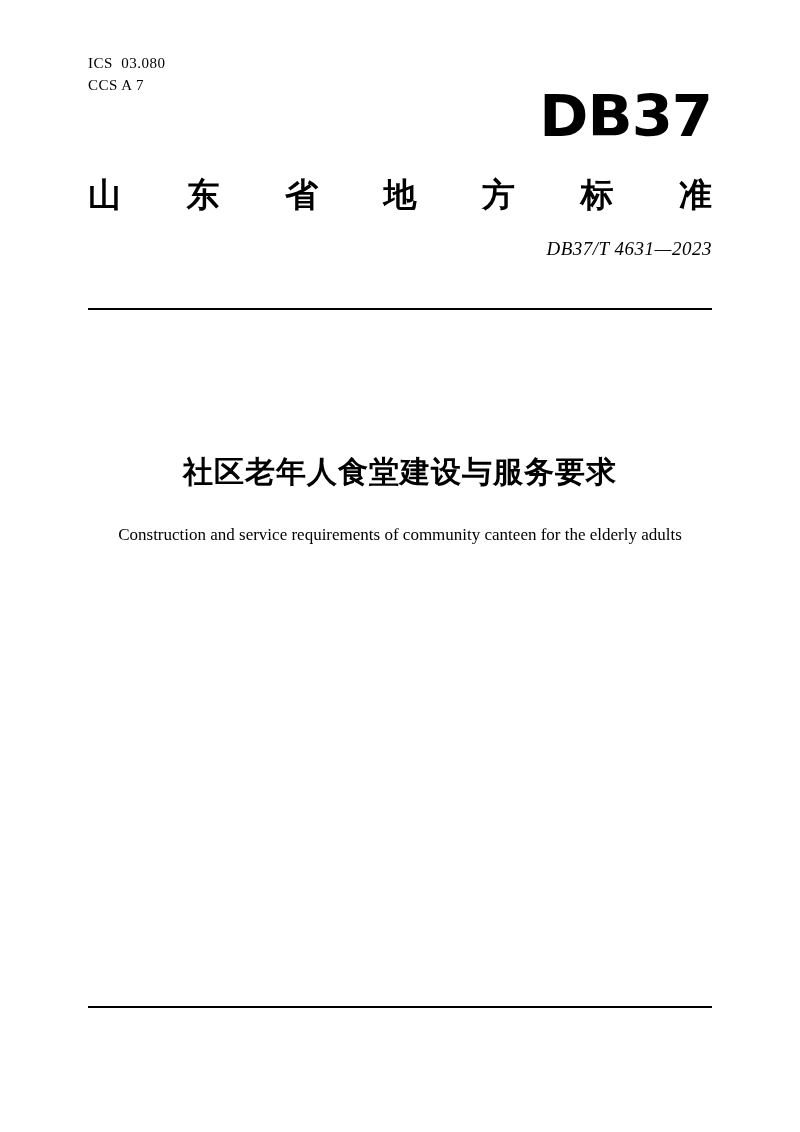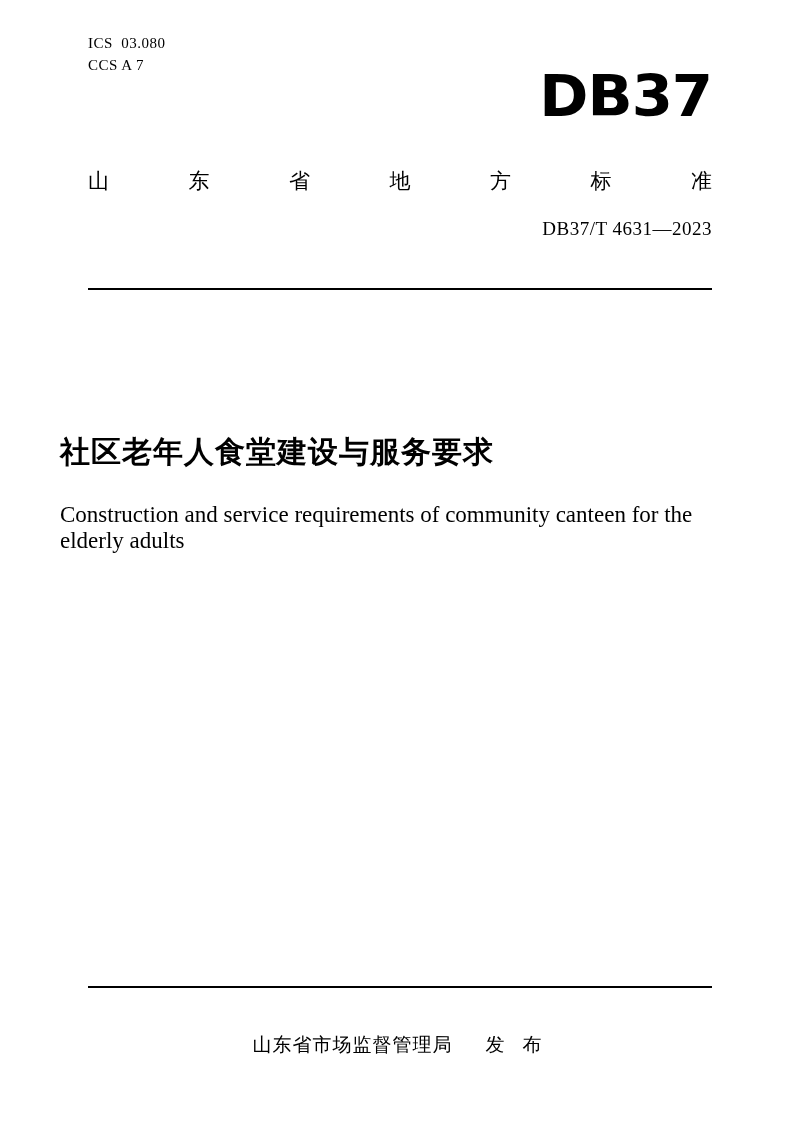--- a/index.html
+++ b/index.html
@@ -14,20 +14,21 @@
     color: #000000;
     position: relative;
     overflow: hidden;
   }
   .page {
     position: relative;
     width: 800px;
     height: 912px;
     box-sizing: border-box;
     padding: 0;
+    margin-top: 20px;
   }
 
   
   .codes {
     position: absolute;
     left: 88px;
     top: 32px;
     font-family: "Liberation Serif", serif;
     font-size: 15px;
     line-height: 22px;
@@ -49,70 +50,72 @@
     letter-spacing: -1px;
     transform: scaleX(1.04);
     transform-origin: right center;
   }
 
   
   .std-title {
     position: absolute;
     left: 88px;
     right: 88px;
-    top: 160px;
+    top: 154px;
     font-family: "DejaVu Sans", sans-serif;
-    font-weight: 400;
-    font-size: 21px;
+    font-weight: 700;
+    font-size: 33px;
     line-height: 42px;
     text-align: justify;
     text-align-last: justify;
     letter-spacing: 0;
   }
 
   
   .std-no {
     position: absolute;
     right: 88px;
     top: 218px;
     font-family: "Liberation Serif", serif;
     font-size: 19px;
     letter-spacing: 0.5px;
+    font-style: italic;
   }
 
   
   .rule-top {
     position: absolute;
     left: 88px;
     right: 88px;
     top: 288px;
     height: 2px;
     background: #000;
   }
 
   
   .doc-title-cn {
     position: absolute;
     left: 60px;
     right: 60px;
     top: 432px;
-    text-align: left;
+    text-align: center;
     font-family: "DejaVu Sans", sans-serif;
     font-weight: 700;
     font-size: 30px;
     line-height: 40px;
     letter-spacing: 1px;
   }
   .doc-title-en {
     position: absolute;
     left: 60px;
     right: 60px;
     top: 502px;
+    text-align: center;
     font-family: "Liberation Serif", serif;
-    font-size: 23px;
+    font-size: 17px;
     line-height: 26px;
   }
 
   
   .date-issue {
     position: absolute;
     left: 92px;
     top: 950px;
     font-family: "Liberation Serif", serif;
     font-size: 19px;
@@ -171,18 +174,14 @@
   <div class="rule-top"></div>
 
   <div class="doc-title-cn">社区老年人食堂建设与服务要求</div>
 
   <div class="doc-title-en">Construction and service requirements of community canteen for the elderly adults</div>
 
 
 
   <div class="rule-bottom"></div>
 
-  <div class="publisher">
-    <span class="pub-name">山东省市场监督管理局</span>
-    <span class="pub-verb">发  布</span>
-  </div>
 
 </div>
 
 </body></html>

